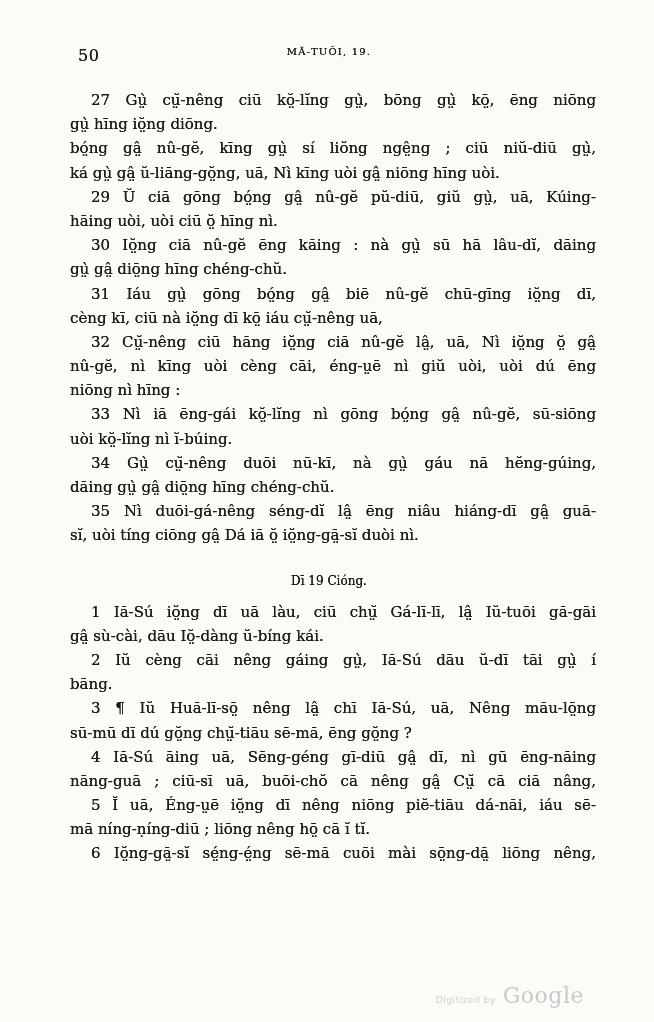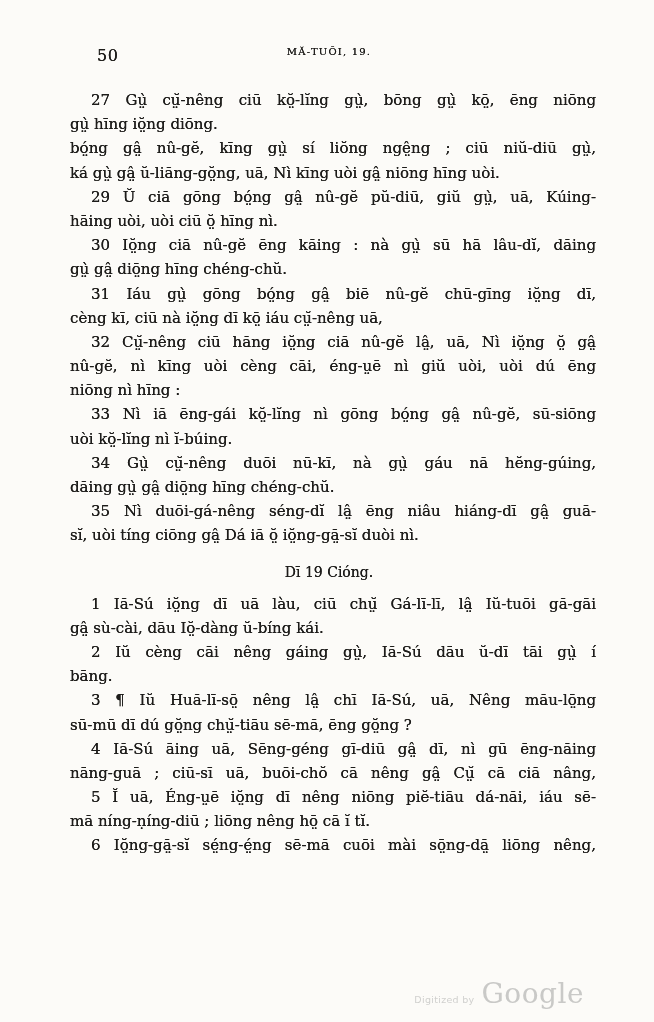--- a/index.html
+++ b/index.html
@@ -14,21 +14,20 @@
   .page { position:absolute; inset:0; }
 
   
   .page-header {
     position:absolute; top:46px; left:62px; width:534px; height:22px;
   }
   .page-number {
     position:absolute; left:16px; top:0;
     font-size:16px; letter-spacing:0.5px;
     text-shadow:0 0 0.4px currentColor;
-    margin-left:19px;
   }
   .running-title {
     display:block; text-align:center;
     font-size:10px; letter-spacing:1.2px;
     text-shadow:0 0 0.4px currentColor;
   }
 
   
   .text-column {
     position:absolute; top:88px; left:62px; width:534px;
@@ -37,38 +36,38 @@
     font-size:15px; line-height:24.2px; height:24.2px;
     text-align:justify; text-align-last:justify;
     white-space:normal;
     text-shadow:0 0 0.45px currentColor;
     margin-left:8px;
   }
   .line.indent { text-indent:21px; }
   .line.end { text-align-last:left; }
 
   .chapter-heading {
-    margin:16px 0 12px 0;
-    font-size:14px; font-weight:normal;
+    margin:26px 0 12px 0;
+    font-size:12px; font-weight:normal;
     text-align:center;
     text-shadow:0 0 0.45px currentColor;
   }
 
   
   .watermark {
     position:absolute; top:974px; right:70px;
     display:flex; align-items:baseline; gap:7px;
   }
   .wm-prefix {
     font-family:"DejaVu Sans", sans-serif;
     font-size:9.5px; color:#d0d0ce; letter-spacing:0.3px;margin-top:20px;
   }
   .wm-logo {
     font-family:"DejaVu Serif", serif;
-    font-size:28px; color:#c9c9c7; letter-spacing:0.5px;
+    font-size:22px; color:#c9c9c7; letter-spacing:0.5px;
   }
 </style>
 </head>
 <body>
 
 <div class="page">
 
   <div class="page-header">
     <span class="page-number">50</span>
     <span class="running-title">MĂ-TUŌI, 19.</span>

